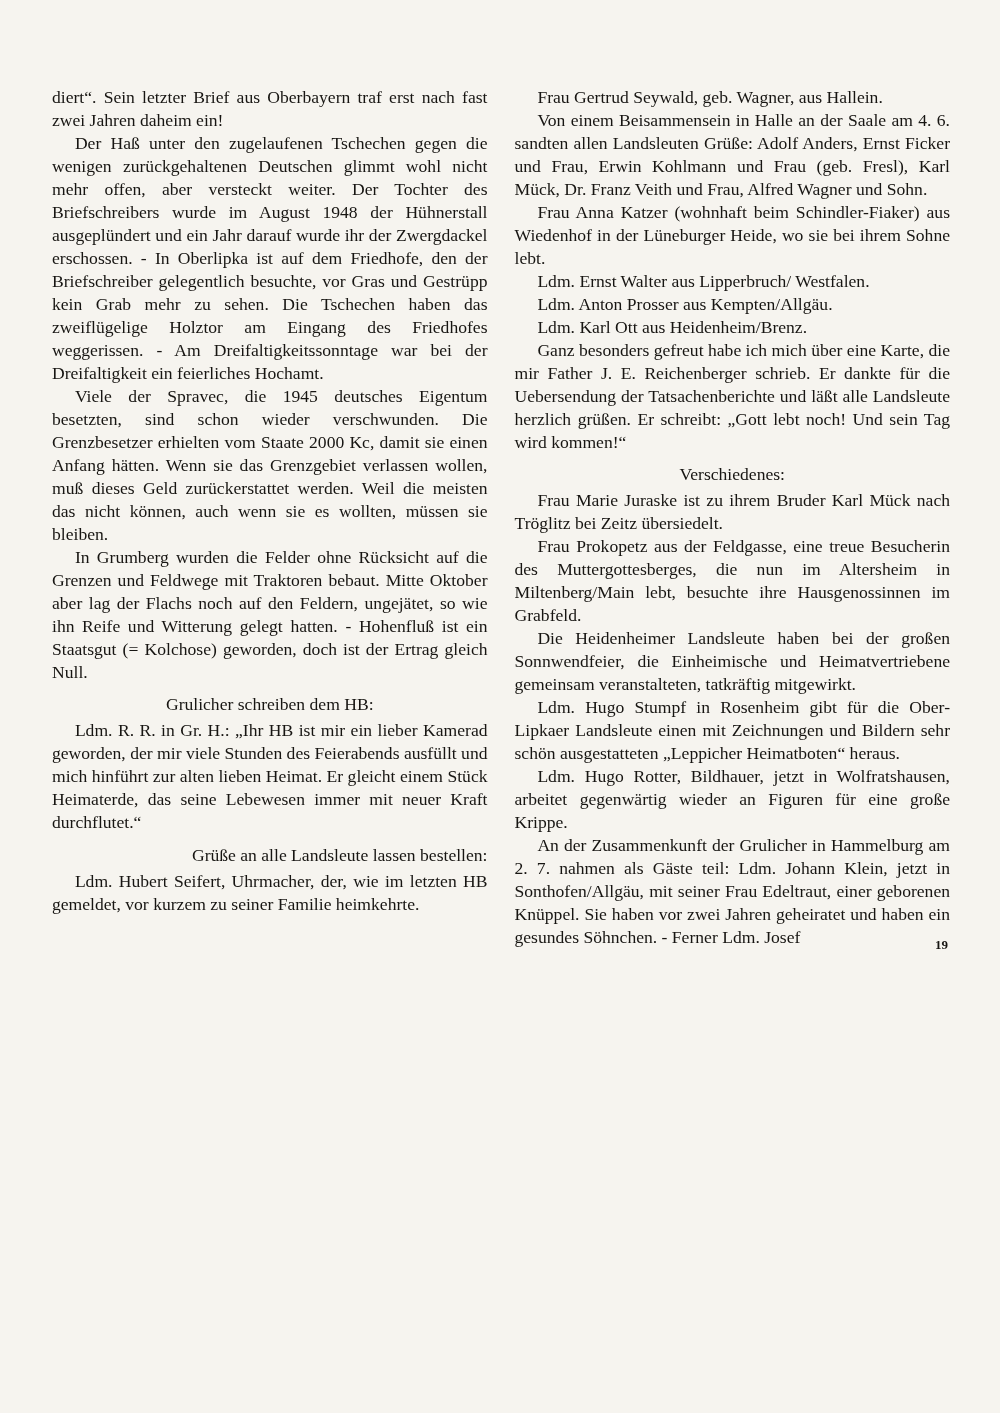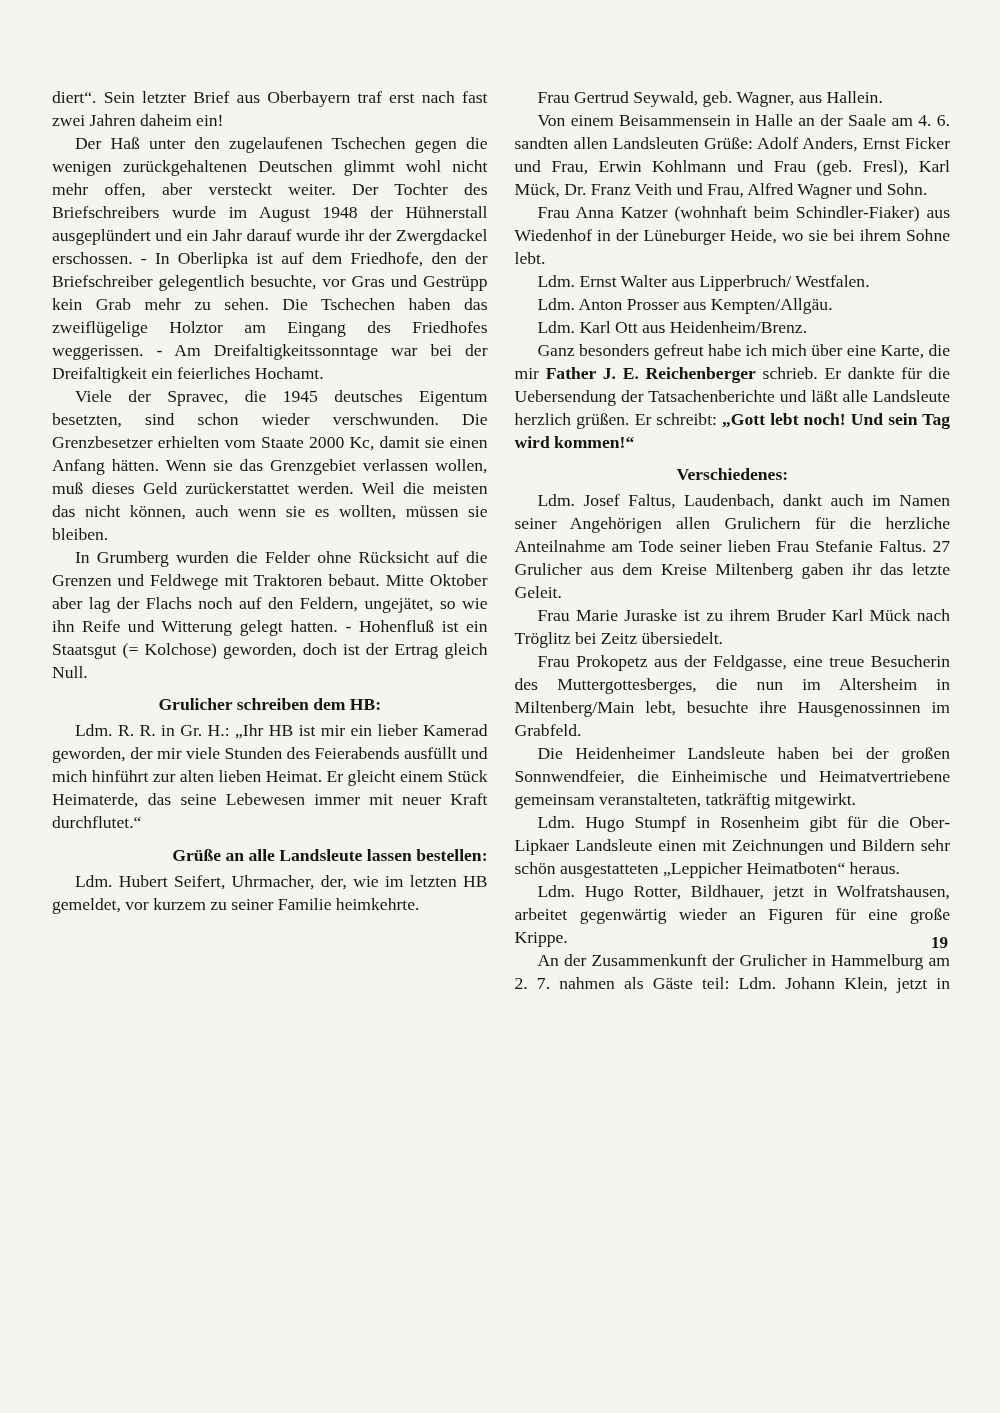--- a/index.html
+++ b/index.html
@@ -37,27 +37,27 @@
     text-align: center;
     text-indent: 0;
     margin: 9px 0 3px 0;
   }
   .col p.heading-left {
     font-weight: 700;
     text-align: right;
     text-indent: 0;
     margin: 10px 0 3px 0;
   }
-  .bold { font-weight: 700; }
+  .bold { font-weight: 400; }
   .page-number {
     position: absolute;
     right: 52px;
     bottom: 42px;
     font-weight: 700;
-    font-size: 17px;
+    font-size: 13px;
     margin-left: 22px;
   }
 </style>
 </head>
 <body>
 
 <div class="page">
   <div class="columns">
     <div class="col">
         <p class=""><span>diert“. Sein letzter Brief aus Oberbayern traf erst nach fast zwei Jahren daheim ein!</span></p>
@@ -71,21 +71,20 @@
       </div>
     <div class="col">
         <p class=" indent"><span>Frau Gertrud Seywald, geb. Wagner, aus Hallein.</span></p>
         <p class=" indent"><span>Von einem Beisammensein in Halle an der Saale am 4. 6. sandten allen Landsleuten Grüße: Adolf Anders, Ernst Ficker und Frau, Erwin Kohlmann und Frau (geb. Fresl), Karl Mück, Dr. Franz Veith und Frau, Alfred Wagner und Sohn.</span></p>
         <p class=" indent"><span>Frau Anna Katzer (wohnhaft beim Schindler-Fiaker) aus Wiedenhof in der Lüneburger Heide, wo sie bei ihrem Sohne lebt.</span></p>
         <p class=" indent"><span>Ldm. Ernst Walter aus Lipperbruch/ Westfalen.</span></p>
         <p class=" indent"><span>Ldm. Anton Prosser aus Kempten/Allgäu.</span></p>
         <p class=" indent"><span>Ldm. Karl Ott aus Heidenheim/Brenz.</span></p>
         <p class=" indent"><span>Ganz besonders gefreut habe ich mich über eine Karte, die mir </span><span class="bold">Father J. E. Reichenberger</span><span> schrieb. Er dankte für die Uebersendung der Tatsachenberichte und läßt alle Landsleute herzlich grüßen. Er schreibt: </span><span class="bold">„Gott lebt noch! Und sein Tag wird kommen!“</span></p>
         <p class="heading-center"><span class="bold">Verschiedenes:</span></p>
-        <p class=" indent"><span>Ldm. Josef Faltus, Laudenbach, dankt auch im Namen seiner Angehörigen allen Grulichern für die herzliche Anteilnahme am Tode seiner lieben Frau Stefanie Faltus. 27 Grulicher aus dem Kreise Miltenberg gaben ihr das letzte Geleit.</span></p>
         <p class=" indent"><span>Frau Marie Juraske ist zu ihrem Bruder Karl Mück nach Tröglitz bei Zeitz übersiedelt.</span></p>
         <p class=" indent"><span>Frau Prokopetz aus der Feldgasse, eine treue Besucherin des Muttergottesberges, die nun im Altersheim in Miltenberg/Main lebt, besuchte ihre Hausgenossinnen im Grabfeld.</span></p>
         <p class=" indent"><span>Die Heidenheimer Landsleute haben bei der großen Sonnwendfeier, die Einheimische und Heimatvertriebene gemeinsam veranstalteten, tatkräftig mitgewirkt.</span></p>
         <p class=" indent"><span>Ldm. Hugo Stumpf in Rosenheim gibt für die Ober-Lipkaer Landsleute einen mit Zeichnungen und Bildern sehr schön ausgestatteten „Leppicher Heimatboten“ heraus.</span></p>
         <p class=" indent"><span>Ldm. Hugo Rotter, Bildhauer, jetzt in Wolfratshausen, arbeitet gegenwärtig wieder an Figuren für eine große Krippe.</span></p>
         <p class=" indent"><span>An der Zusammenkunft der Grulicher in Hammelburg am 2. 7. nahmen als Gäste teil: Ldm. Johann Klein, jetzt in Sonthofen/Allgäu, mit seiner Frau Edeltraut, einer geborenen Knüppel. Sie haben vor zwei Jahren geheiratet und haben ein gesundes Söhnchen. - Ferner Ldm. Josef</span></p>
       </div>
   </div>
   <div class="page-number">19</div>
 </div>

